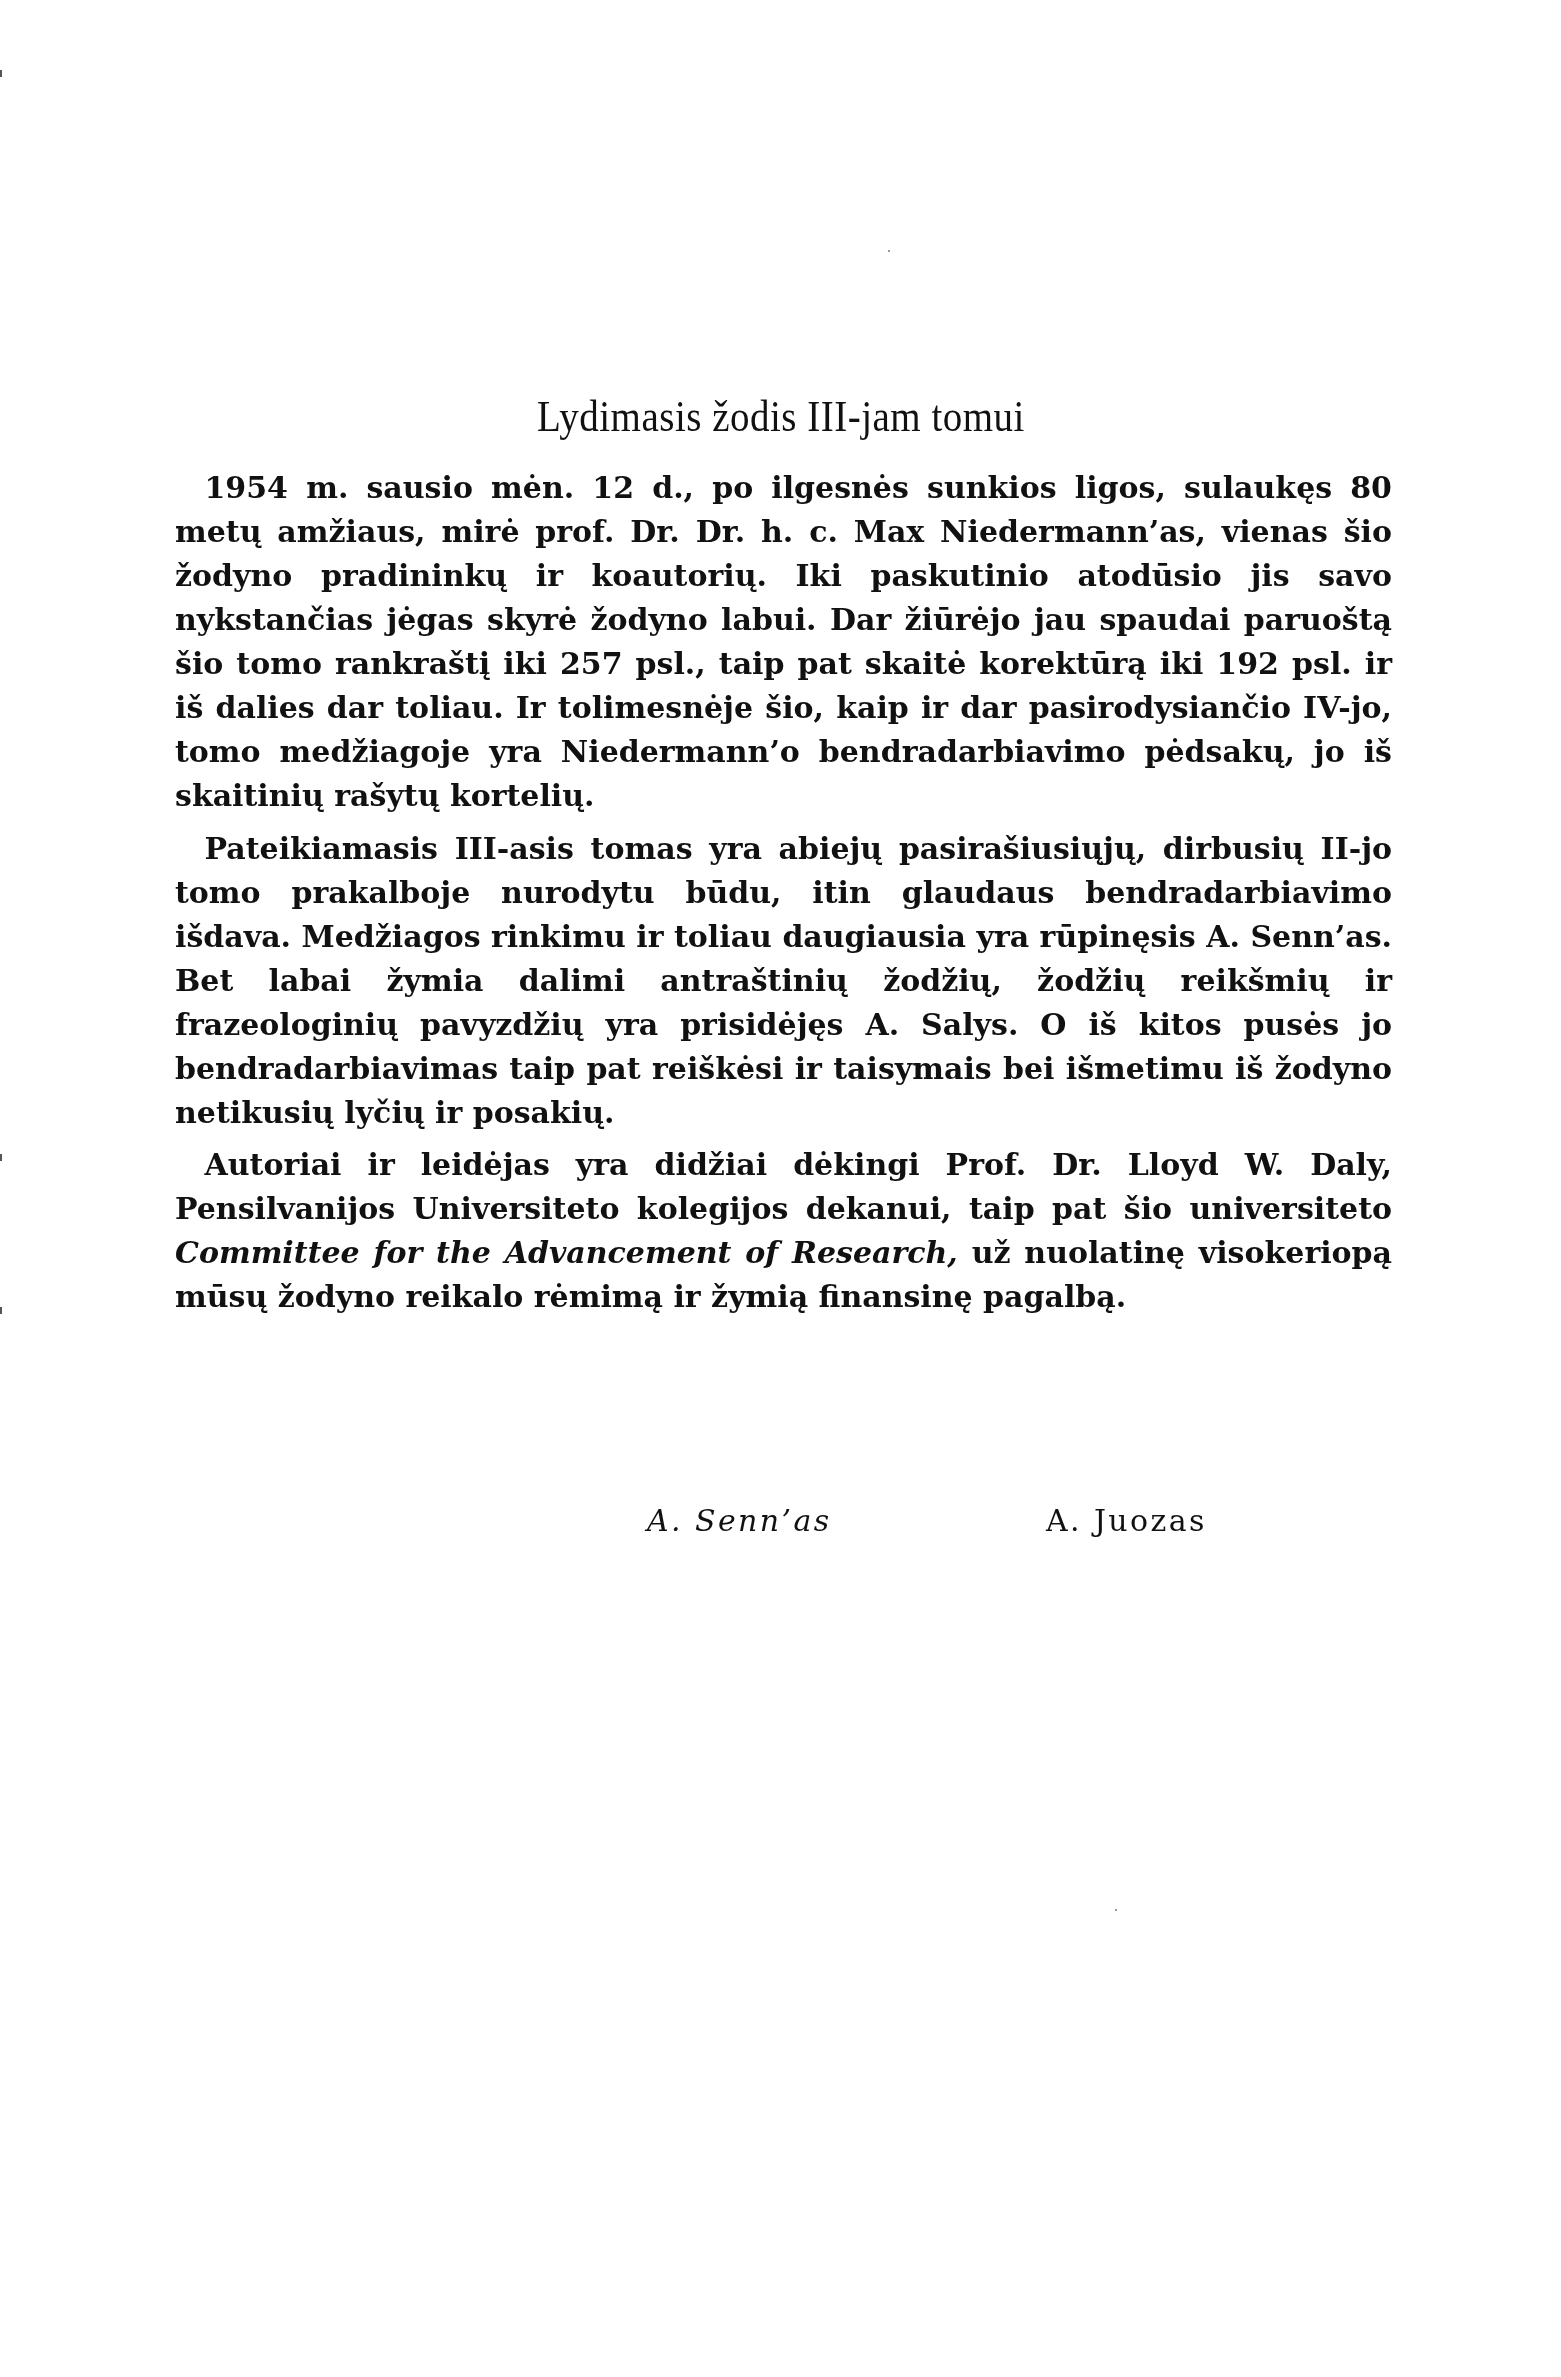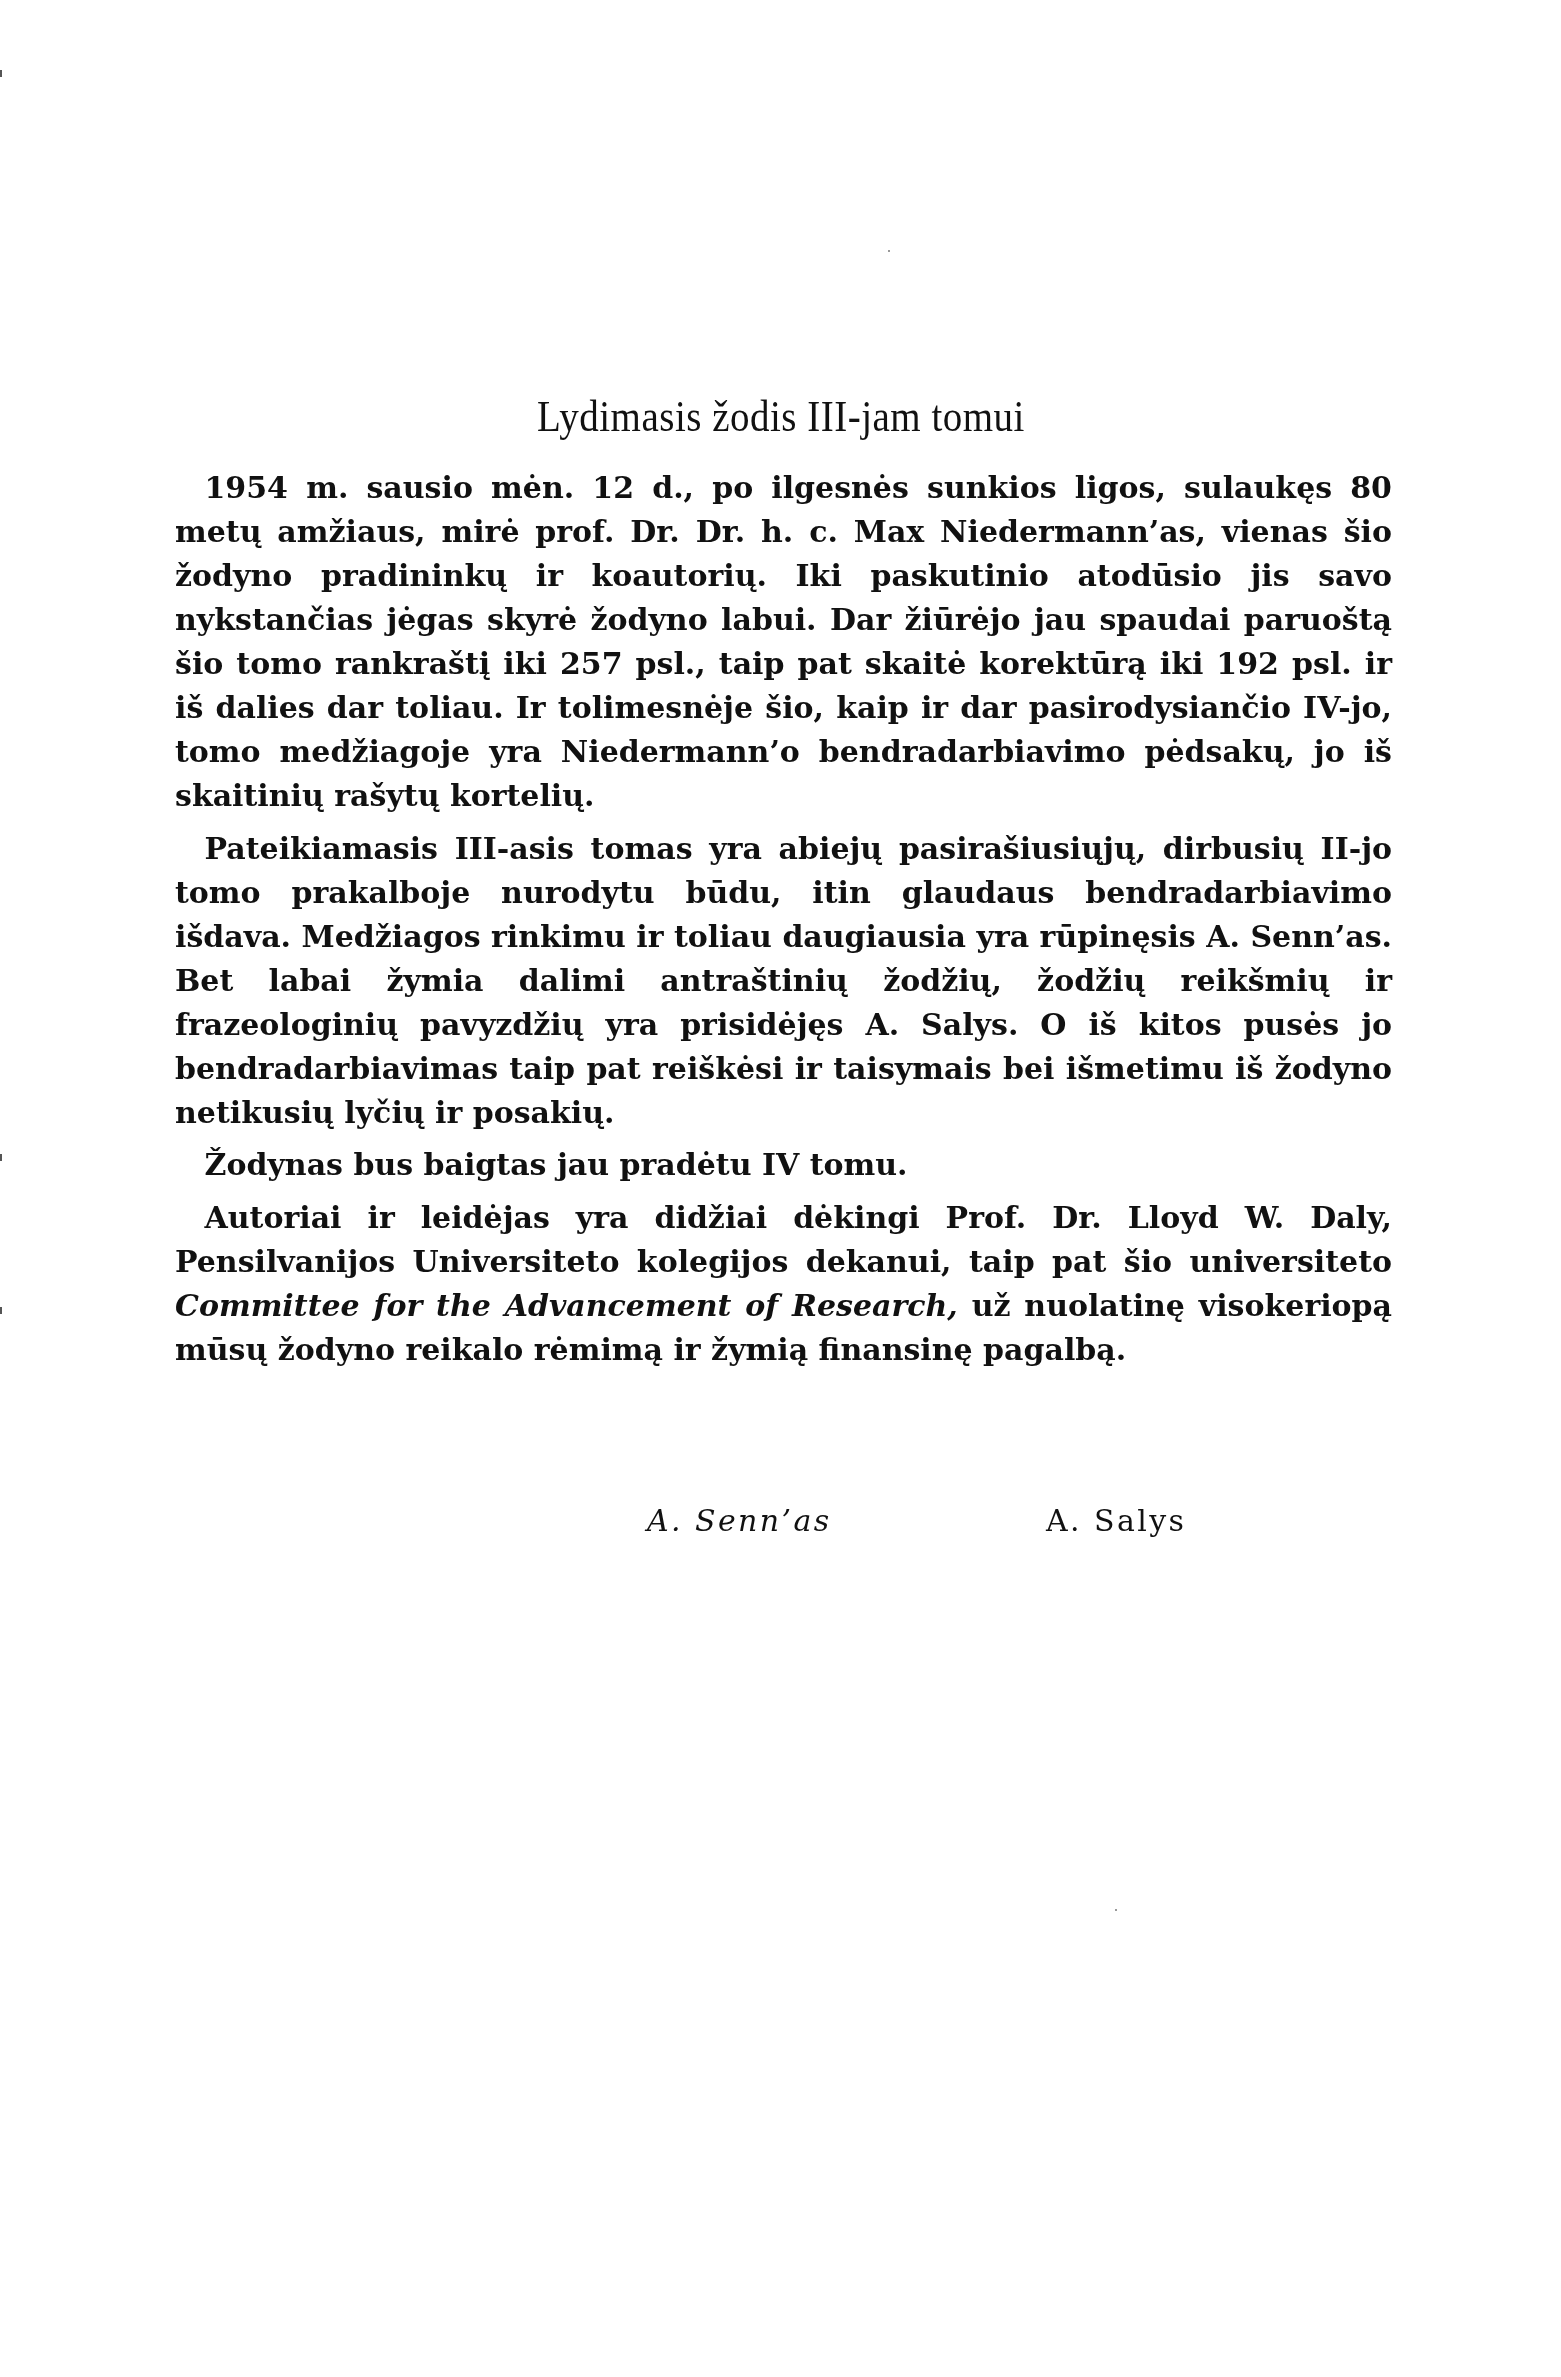--- a/index.html
+++ b/index.html
@@ -35,19 +35,18 @@
 <div class="margin-mark" style="top:1154px;"></div>
 <div class="margin-mark" style="top:1307px;"></div>
 <div class="dot" style="left:888px; top:250px;"></div>
 <div class="dot" style="left:1115px; top:1909px;"></div>
 
 <h1 class="title">Lydimasis žodis III-jam tomui</h1>
 
 <div class="body-text">
   <p class="para">1954 m. sausio mėn. 12 d., po ilgesnės sunkios ligos, sulaukęs 80 metų amžiaus, mirė prof. Dr. Dr. h. c. Max Niedermann’as, vienas šio žodyno pradininkų ir koautorių. Iki paskutinio atodūsio jis savo nykstančias jėgas skyrė žodyno labui. Dar žiūrėjo jau spaudai paruoštą šio tomo rankraštį iki 257 psl., taip pat skaitė korektūrą iki 192 psl. ir iš dalies dar toliau. Ir tolimesnėje šio, kaip ir dar pasirodysiančio IV-jo, tomo medžiagoje yra Niedermann’o bendradarbiavimo pėdsakų, jo iš skaitinių rašytų kortelių.</p>
   <p class="para">Pateikiamasis III-asis tomas yra abiejų pasirašiusiųjų, dirbusių II-jo tomo prakalboje nurodytu būdu, itin glaudaus bendradarbiavimo išdava. Medžiagos rinkimu ir toliau daugiausia yra rūpinęsis A. Senn’as. Bet labai žymia dalimi antraštinių žodžių, žodžių reikšmių ir frazeologinių pavyzdžių yra prisidėjęs A. Salys. O iš kitos pusės jo bendradarbiavimas taip pat reiškėsi ir taisymais bei išmetimu iš žodyno netikusių lyčių ir posakių.</p>
-  <p class="para">Žodynas bus baigtas jau pradėtu IV tomu.</p>
   <p class="para"><span>Autoriai ir leidėjas yra didžiai dėkingi Prof. Dr. Lloyd W. Daly, Pensilvanijos Universiteto kolegijos dekanui, taip pat šio universiteto </span><em>Committee for the Advancement of Research,</em><span> už nuolatinę visokeriopą mūsų žodyno reikalo rėmimą ir žymią finansinę pagalbą.</span></p>
 </div>
 
 <div class="sig sig-senn">A. Senn’as</div>
-<div class="sig sig-salys">A. Salys</div>
+<div class="sig sig-salys">A. Juozas</div>
 
 
 </body></html>

